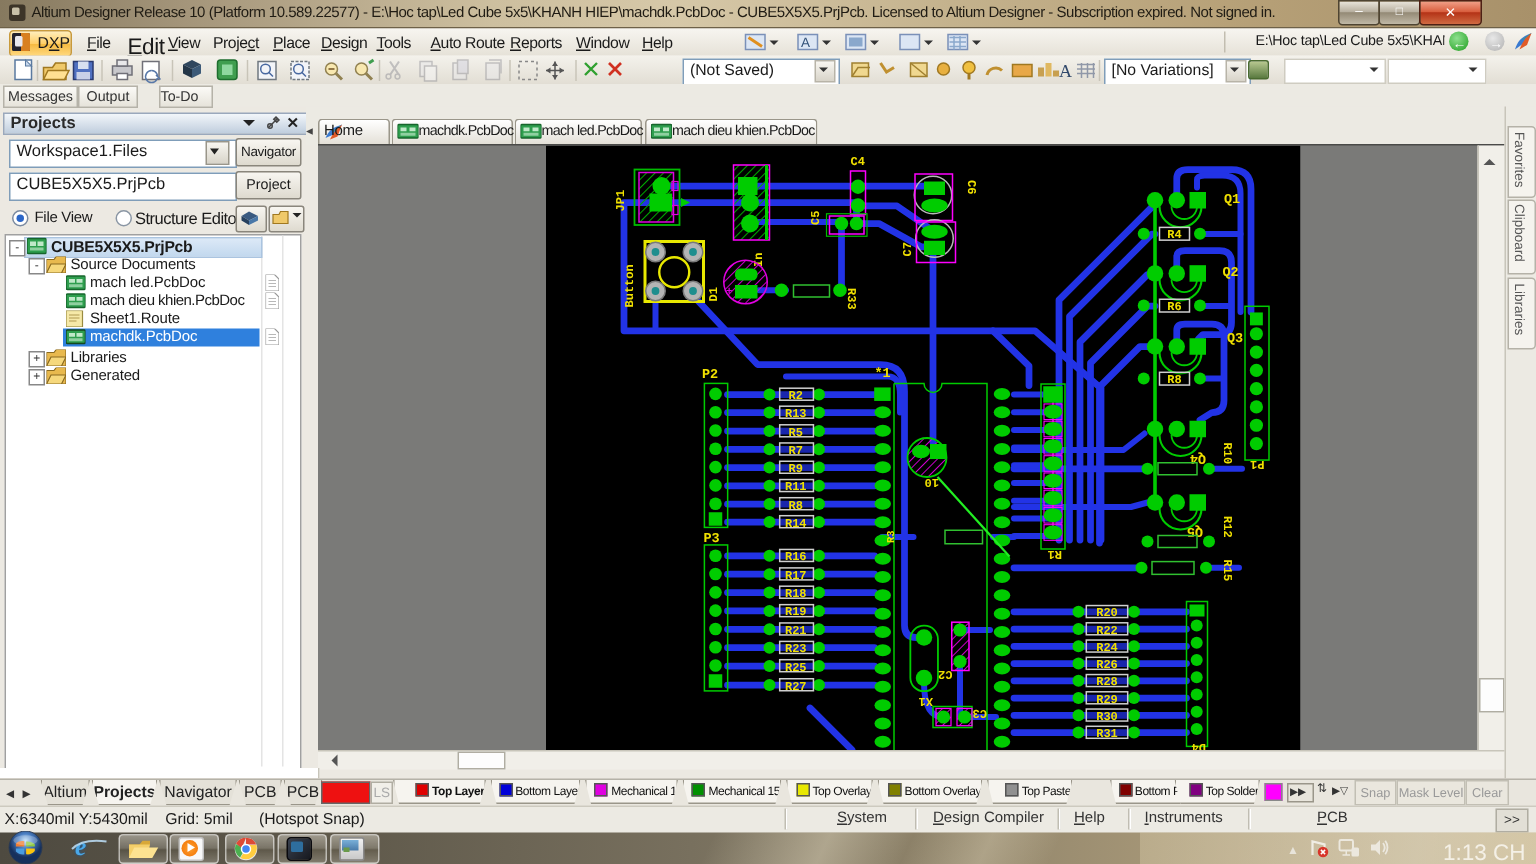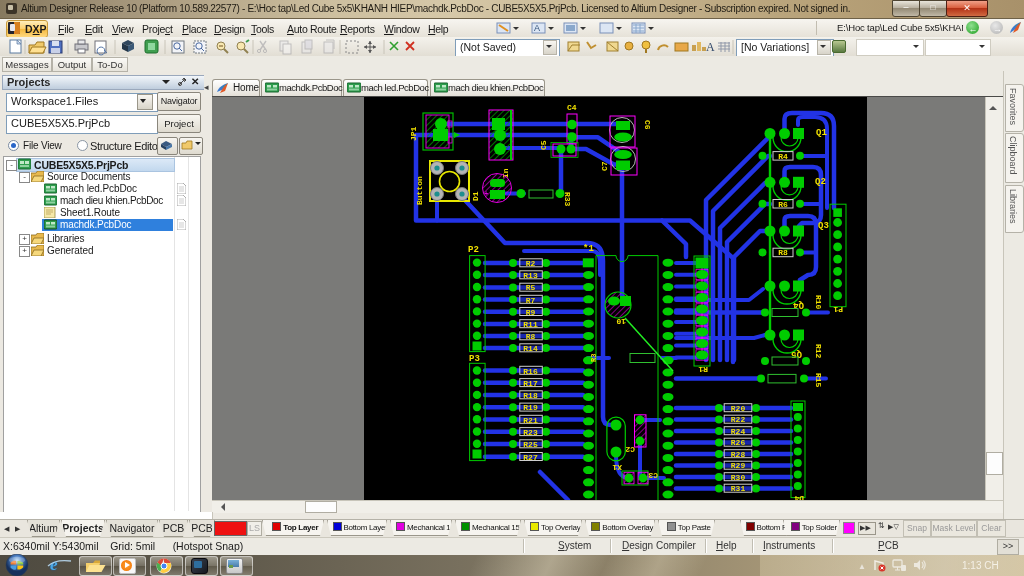--- a/index.html
+++ b/index.html
@@ -1,41 +1,41 @@
 <!DOCTYPE html>
 <html><head><meta charset="utf-8"><style>
 html,body{margin:0;padding:0;width:1024px;height:576px;overflow:hidden;background:#ece9e2;font-family:"Liberation Sans",sans-serif;font-size:11px;color:#1a1a1a}
 .a{position:absolute}
 .btn3d{background:linear-gradient(#f8f6f1,#dedacf);border:1px solid #8a867c;border-radius:2px;text-align:center}
 .combo{background:#fff;border:1px solid #7f9db9}
 .tab{background:linear-gradient(#ffffff,#e2ded5);border:1px solid #9a968a;border-bottom:none;border-radius:3px 3px 0 0}
 u{text-decoration:underline}
 .pt{height:16px;font-size:10.5px;color:#222;text-align:center;line-height:16px;background:#e4e1d8;border:1px solid #9a968a;border-top:none;clip-path:polygon(0 0,100% 0,calc(100% - 5px) 100%,5px 100%)}
-.lt{height:16px;white-space:nowrap;font-size:8px;letter-spacing:-0.3px;color:#111;text-align:center;padding-left:4.5px;box-sizing:border-box;line-height:16px;background:#f6f4ef;border:1px solid #9a968a;border-top:none;clip-path:polygon(0 0,100% 0,calc(100% - 4px) 100%,4px 100%)}
+.lt{height:16px;white-space:nowrap;font-size:8px;letter-spacing:-0.3px;color:#111;text-align:right;padding-left:4.5px;box-sizing:border-box;line-height:16px;background:#f6f4ef;border:1px solid #9a968a;border-top:none;clip-path:polygon(0 0,100% 0,calc(100% - 4px) 100%,4px 100%)}
 .lt i{display:inline-block;width:7px;height:7px;margin-right:2px;vertical-align:-1px;border:1px solid #555}
 .gb{height:15px;white-space:nowrap;font-size:8.5px;color:#999;text-align:center;line-height:15px;background:#eae7de;border:1px solid #c2bfb4}
 .tbtn{top:556px;width:31px;height:18px;background:linear-gradient(rgba(255,252,240,0.40),rgba(255,250,235,0.18) 48%,rgba(120,110,80,0.10) 52%,rgba(255,250,235,0.22));border:1px solid rgba(255,255,255,0.55);border-radius:3px}
 </style></head><body>
 
 <div class="a" style="left:0;top:0;width:1024px;height:18px;background:linear-gradient(90deg,#86795f,#a4957a 12%,#cdbf9f 32%,#d6c8a8 44%,#c4b28d 62%,#b7a178 80%,#a8916a 100%);border-bottom:1px solid #6e6148"></div>
 <div class="a" style="left:6px;top:3px;width:11px;height:11px;background:#3c3428;border-radius:2px"></div>
 <div class="a" style="left:8px;top:5px;width:5px;height:5px;background:#c8c0a8;border-radius:1px"></div>
 <div class="a" style="left:21px;top:3px;font-size:10px;letter-spacing:-0.32px;color:#201c14;white-space:nowrap">Altium Designer Release 10 (Platform 10.589.22577) - E:\Hoc tap\Led Cube 5x5\KHANH HIEP\machdk.PcbDoc - CUBE5X5X5.PrjPcb. Licensed to Altium Designer - Subscription expired. Not signed in.</div>
 <div class="a" style="left:892px;top:0;width:26px;height:15px;background:linear-gradient(#e8e4da,#b8b0a0 45%,#948a76 50%,#c0b8a6);border:1px solid #4e4432;border-radius:0 0 3px 3px;color:#fff;text-align:center;font-size:9px;line-height:13px">–</div>
 <div class="a" style="left:919px;top:0;width:26px;height:15px;background:linear-gradient(#e8e4da,#b8b0a0 45%,#948a76 50%,#c0b8a6);border:1px solid #4e4432;border-radius:0 0 3px 3px;color:#fff;text-align:center;font-size:8px;line-height:14px">□</div>
 <div class="a" style="left:946px;top:0;width:40px;height:15px;background:linear-gradient(#f0a088,#d95f3f 45%,#b43317 50%,#d06a42);border:1px solid #4e2014;border-radius:0 0 3px 3px;color:#fff;text-align:center;font-size:9px;line-height:14px">✕</div>
 
 <div class="a" style="left:0;top:19px;width:1024px;height:18px;background:linear-gradient(#f7f5f0,#e6e2d8)"></div>
 <div class="a" style="left:6px;top:20px;width:40px;height:16px;background:linear-gradient(#ffeebc,#ffcf68 50%,#f5b93f 52%,#ffd87e);border:1px solid #c89a3c;border-radius:3px"></div>
 <div class="a" style="left:8px;top:22px;width:12px;height:12px;background:#23232e;border-radius:1px"></div>
 <div class="a" style="left:14px;top:22px;width:6px;height:12px;background:#d88020;border-radius:0 1px 1px 0"></div>
 <div class="a" style="left:10px;top:24px;width:5px;height:7px;background:#e8e8ee;border-radius:1px"></div>
-<div class="a" style="left:25px;top:23px;font-weight:bold;font-size:10.5px">D<u>X</u>P</div>
+<div class="a" style="left:25px;top:23px;font-weight:normal;font-size:10.5px">D<u>X</u>P</div>
 <div class="a" style="left:58px;top:23px;font-size:10.5px;letter-spacing:-0.3px;white-space:nowrap"><u>F</u>ile</div>
-<div class="a" style="left:85px;top:23px;font-size:11px;letter-spacing:-0.3px;white-space:nowrap"><u>E</u>dit</div>
+<div class="a" style="left:85px;top:23px;font-size:15px;letter-spacing:-0.3px;white-space:nowrap"><u>E</u>dit</div>
 <div class="a" style="left:112px;top:23px;font-size:10.5px;letter-spacing:-0.3px;white-space:nowrap"><u>V</u>iew</div>
 <div class="a" style="left:142px;top:23px;font-size:10.5px;letter-spacing:-0.3px;white-space:nowrap">Proje<u>c</u>t</div>
 <div class="a" style="left:182px;top:23px;font-size:10.5px;letter-spacing:-0.3px;white-space:nowrap"><u>P</u>lace</div>
 <div class="a" style="left:214px;top:23px;font-size:10.5px;letter-spacing:-0.3px;white-space:nowrap"><u>D</u>esign</div>
 <div class="a" style="left:251px;top:23px;font-size:10.5px;letter-spacing:-0.3px;white-space:nowrap"><u>T</u>ools</div>
 <div class="a" style="left:287px;top:23px;font-size:10.5px;letter-spacing:-0.3px;white-space:nowrap"><u>A</u>uto Route</div>
 <div class="a" style="left:340px;top:23px;font-size:10.5px;letter-spacing:-0.3px;white-space:nowrap"><u>R</u>eports</div>
 <div class="a" style="left:384px;top:23px;font-size:10.5px;letter-spacing:-0.3px;white-space:nowrap"><u>W</u>indow</div>
 <div class="a" style="left:428px;top:23px;font-size:10.5px;letter-spacing:-0.3px;white-space:nowrap"><u>H</u>elp</div>
 <svg class="a" style="left:494px;top:19px" width="170" height="18">
@@ -159,21 +159,21 @@
 <div class="a" style="left:820px;top:45px;width:0;height:0;border:3px solid transparent;border-top-color:#333"></div>
 <div class="a" style="left:832px;top:40px;width:12px;height:11px;background:linear-gradient(#b8c890,#5a7a40);border:1px solid #4a6a30;border-radius:2px"></div>
 <div class="a combo" style="left:856px;top:39px;width:66px;height:15px;border-color:#cfccc1"></div>
 <div class="a" style="left:913px;top:45px;width:0;height:0;border:3.5px solid transparent;border-top-color:#333"></div>
 <div class="a combo" style="left:925px;top:39px;width:64px;height:15px;border-color:#cfccc1"></div>
 <div class="a" style="left:979px;top:45px;width:0;height:0;border:3.5px solid transparent;border-top-color:#333"></div>
 
 <div class="a" style="left:0;top:56px;width:1024px;height:15px;background:#eceae3"></div>
 <div class="a" style="left:2px;top:57px;width:48px;height:13px;background:linear-gradient(#fbfaf7,#e6e3da);border:1px solid #b5b2a8;font-size:9.5px;text-align:center;color:#333;line-height:13px">Messages</div>
 <div class="a" style="left:52px;top:57px;width:38px;height:13px;background:linear-gradient(#fbfaf7,#e6e3da);border:1px solid #b5b2a8;font-size:9.5px;text-align:center;color:#333;line-height:13px">Output</div>
-<div class="a" style="left:92px;top:57px;width:34px;height:13px;background:linear-gradient(#fbfaf7,#e6e3da);border:1px solid #b5b2a8;font-size:9.5px;text-align:center;color:#333;line-height:13px">To-Do</div>
+<div class="a" style="left:106px;top:57px;width:34px;height:13px;background:linear-gradient(#fbfaf7,#e6e3da);border:1px solid #b5b2a8;font-size:9.5px;text-align:left;color:#333;line-height:13px">To-Do</div>
 
 <div class="a" style="left:2px;top:75px;width:199px;height:13px;background:linear-gradient(#f2f6fa,#bfcddd);border:1px solid #9aa8bc;font-weight:bold;font-size:11px;color:#2a2a2a;padding-left:4px;line-height:12px">Projects</div>
 <div class="a" style="left:162px;top:80px;width:0;height:0;border:4px solid transparent;border-top-color:#222"></div>
 <svg class="a" style="left:176px;top:76px" width="12" height="12">
     <path d="M3 9 L9 3 M8 2 l2 2 -1.5 1.5 -2 -2z" stroke="#444" fill="#888"></path>
     <circle cx="4" cy="8" r="1.5" fill="none" stroke="#444"></circle>
   </svg>
 <div class="a" style="left:191px;top:76px;font-size:10px;color:#222;font-weight:bold">✕</div>
 <div class="a combo" style="left:6px;top:93px;width:146px;height:16px;font-size:11px;padding:1px 0 0 4px">Workspace1.Files</div>
 <div class="a" style="left:137px;top:94px;width:14px;height:14px;background:linear-gradient(#f8f6f1,#d8d4c9);border:1px solid #9a968a"></div>
@@ -269,21 +269,21 @@
 <div class="a" style="left:47px;top:245.0px;font-size:10px;letter-spacing:-0.1px">Generated</div>
 
 <div class="a" style="left:204px;top:71px;width:799px;height:26px;background:#eceae3"></div>
 <div class="a" style="left:204px;top:82px;font-size:9px;color:#444">◂</div>
 <div class="a tab" style="left:212px;top:79px;width:46px;height:17px"></div>
 <svg class="a" style="left:216px;top:82px" width="13" height="12">
     <path d="M1 10 C3 5 6 3 12 1 L8 7 Z" fill="#3a7ad0"></path>
     <path d="M12 1 C8 4 6 7 4 11 L9 9 Z" fill="#e05a28"></path>
     <path d="M5 6 L12 1 L7 5 Z" fill="#3fae49"></path>
   </svg>
-<div class="a" style="left:233px;top:82px;font-size:10px;letter-spacing:-0.2px">Home</div>
+<div class="a" style="left:216px;top:82px;font-size:10px;letter-spacing:-0.2px">Home</div>
 <div class="a tab" style="left:261px;top:79px;width:79px;height:17px"></div>
 <svg class="a" style="left:265px;top:82px" width="14" height="11">
     <rect x="0" y="1" width="14" height="9" rx="1" fill="#2e9e4e" stroke="#17652c"></rect>
     <rect x="2" y="3" width="4" height="2.5" fill="#bfe8c8"></rect>
     <rect x="8" y="3" width="4" height="2.5" fill="#bfe8c8"></rect>
     <rect x="2" y="6.5" width="10" height="2" fill="#8fd0a0"></rect>
   </svg>
 <div class="a" style="left:279px;top:82px;font-size:9.5px;letter-spacing:-0.45px;white-space:nowrap">machdk.PcbDoc</div>
 <div class="a tab" style="left:343px;top:79px;width:83px;height:17px"></div>
 <svg class="a" style="left:347px;top:82px" width="14" height="11">
@@ -821,13 +821,13 @@
   </svg>
 <svg class="a" style="left:892px;top:558px" width="15" height="14">
     <rect x="1" y="2" width="9" height="7" rx="1" fill="none" stroke="#ece8de" stroke-width="1.3"></rect>
     <path d="M3 12 h5 M5.5 9 v3" stroke="#ece8de"></path>
     <rect x="9" y="7" width="5" height="6" rx="1" fill="#ece8de"></rect>
   </svg>
 <svg class="a" style="left:913px;top:558px" width="13" height="14">
     <path d="M1 5 h3 l3 -3 v10 l-3 -3 h-3 z" fill="#ece8de"></path>
     <path d="M9 4 a5 5 0 0 1 0 6 M10.5 2.5 a7.5 7.5 0 0 1 0 9" fill="none" stroke="#ece8de" stroke-width="1.2"></path>
   </svg>
-<div class="a" style="left:962px;top:560px;font-size:10px;color:#f4f0e6">1:13 CH</div>
+<div class="a" style="left:962px;top:560px;font-size:15px;color:#f4f0e6">1:13 CH</div>
 
 </body></html>

